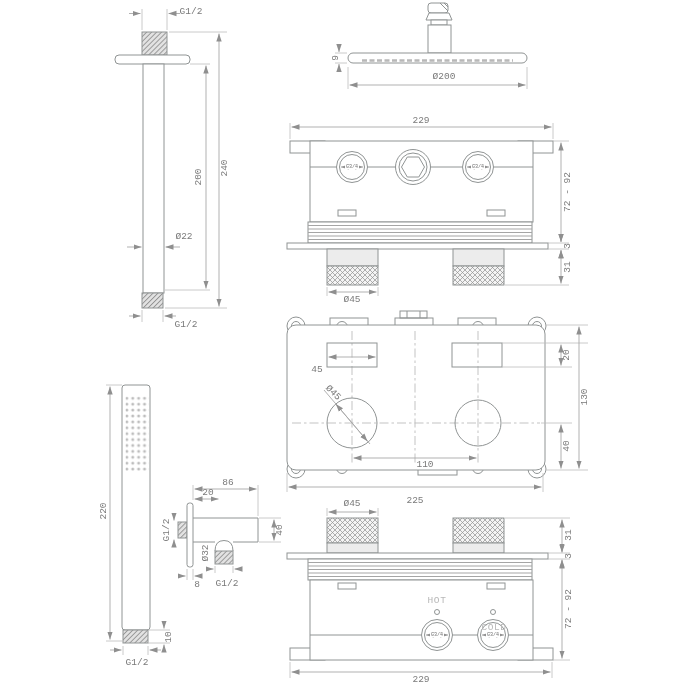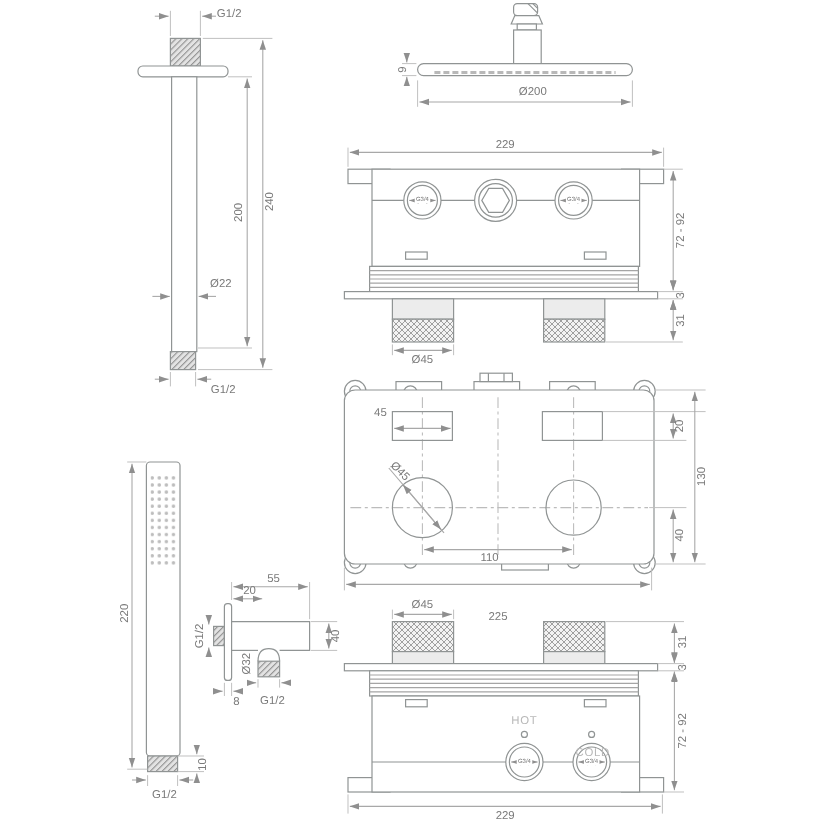--- a/index.html
+++ b/index.html
@@ -1,17 +1,17 @@
 <!DOCTYPE html>
 <html><head>
 <meta charset="utf-8">
 <style>
   html,body{margin:0;padding:0;background:#fff;}
   #canvas{position:relative;width:671px;height:685px;background:#fff;overflow:hidden;
-          font-family:Liberation Sans, sans-serif;}
+          font-family:Liberation Mono, monospace;}
   #linework{position:absolute;left:0;top:0;}
   .lbl{position:absolute;font-size:9.5px;color:#7a7a7a;transform:translate(-50%,-50%);
        white-space:nowrap;line-height:1;}
   .v{transform:translate(-50%,-50%) rotate(-90deg);}
   .r45{transform:translate(-50%,-50%) rotate(45deg);}
   .t{font-size:5px;color:#6f6f6f;background:#fff;padding:0 1px;}
   .hc{color:#b8b8b8;letter-spacing:.6px;}
   .o{stroke:#909494;fill:none;stroke-width:1;}
   .of{stroke:#909494;fill:#fff;stroke-width:1;}
   .og{stroke:#909494;fill:#ececec;stroke-width:1;}
@@ -271,33 +271,33 @@
 <span class="lbl" style="left:444px;top:77px">Ø200</span>
 
 <span class="lbl" style="left:421px;top:121px">229</span>
 <span class="lbl t" style="left:352px;top:167px">G3/4</span>
 <span class="lbl t" style="left:478px;top:167px">G3/4</span>
 <span class="lbl v" style="left:568px;top:192px">72 - 92</span>
 <span class="lbl v" style="left:568px;top:246px">3</span>
 <span class="lbl v" style="left:568px;top:267px">31</span>
 <span class="lbl" style="left:352px;top:300px">Ø45</span>
 
-<span class="lbl" style="left:317px;top:344px">45</span>
+<span class="lbl" style="left:317px;top:370px">45</span>
 <span class="lbl v" style="left:567px;top:355px">20</span>
 <span class="lbl v" style="left:585px;top:397px">130</span>
 <span class="lbl r45" style="left:333px;top:393px">Ø45</span>
-<span class="lbl" style="left:408px;top:465px">110</span>
+<span class="lbl" style="left:425px;top:465px">110</span>
 <span class="lbl v" style="left:567px;top:446px">40</span>
-<span class="lbl" style="left:415px;top:514px">225</span>
+<span class="lbl" style="left:415px;top:501px">225</span>
 
 <span class="lbl v" style="left:104px;top:511px">220</span>
 <span class="lbl v" style="left:169px;top:637px">10</span>
 <span class="lbl" style="left:137px;top:663px">G1/2</span>
 
-<span class="lbl" style="left:228px;top:483px">55</span>
+<span class="lbl" style="left:228px;top:483px">86</span>
 <span class="lbl" style="left:208px;top:493px">20</span>
 <span class="lbl v" style="left:167px;top:530px">G1/2</span>
 <span class="lbl v" style="left:206px;top:553px">Ø32</span>
 <span class="lbl v" style="left:280px;top:530px">40</span>
 <span class="lbl" style="left:197px;top:585px">8</span>
 <span class="lbl" style="left:227px;top:584px">G1/2</span>
 
 <span class="lbl" style="left:352px;top:504px">Ø45</span>
 <span class="lbl v" style="left:569px;top:535px">31</span>
 <span class="lbl v" style="left:569px;top:556px">3</span>

